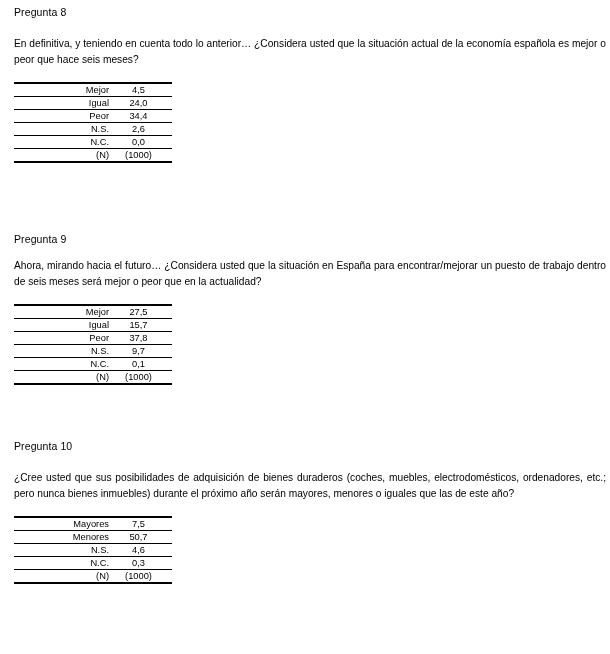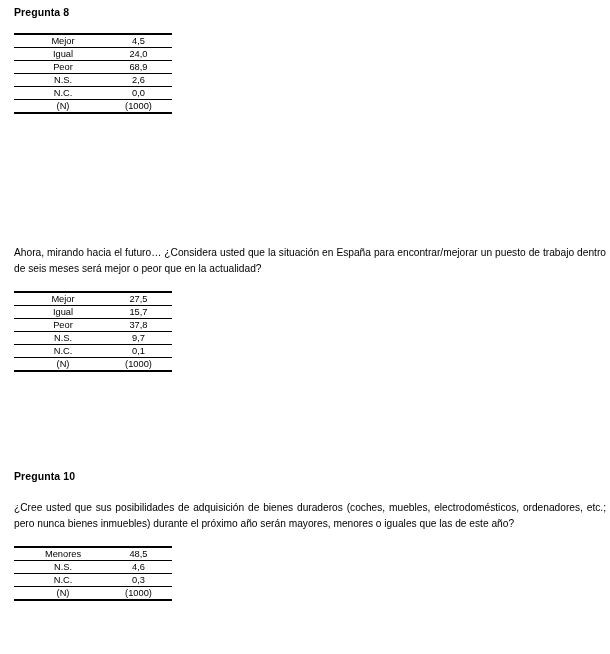--- a/index.html
+++ b/index.html
@@ -26,25 +26,25 @@
   }
 
   .question-block {
     position: absolute;
     left: 14px;
     width: 592px;
   }
 
   #block-8  { top: 6px; }
   #block-9  { top: 233px; }
-  #block-10 { top: 470px; }
+  #block-10 { top: 440px; }
 
   .question-title {
     font-size: 10.5px;
-    font-weight: bold;
+    font-weight: normal;
     line-height: 13px;
     margin: 0 0 0 0;
     letter-spacing: 0.1px;
     color: #000000;
   }
 
   .question-text {
     font-size: 10.2px;
     line-height: 16px;
     text-align: justify;
@@ -72,72 +72,74 @@
     color: #000000;
     vertical-align: bottom;
   }
 
   .results-table tr:last-child td {
     border-bottom: none;
   }
 
   .results-table td.cat {
     width: 92px;
-    text-align: center;
+    text-align: right;
     padding-left: 3px;
   }
 
   .results-table td.val {
     width: 59px;
     text-align: center;
     padding-right: 4px;
   }
 
   
   #block-9 .question-text  { margin-top: 12px; }
   #block-10 .question-text { margin-top: 17px; }
 </style>
 </head>
 <body>
 
 <div class="page">
 
   <section class="question-block" id="block-8">
     <h2 class="question-title">Pregunta 8</h2>
+    <p class="question-text">En definitiva, y teniendo en cuenta todo lo anterior… ¿Considera usted que la situación actual de la economía española es mejor o peor que hace seis meses?</p>
     <table class="results-table">
       <tbody>
         <tr>
           <td class="cat">Mejor</td>
           <td class="val">4,5</td>
         </tr>
         <tr>
           <td class="cat">Igual</td>
           <td class="val">24,0</td>
         </tr>
         <tr>
           <td class="cat">Peor</td>
-          <td class="val">68,9</td>
+          <td class="val">34,4</td>
         </tr>
         <tr>
           <td class="cat">N.S.</td>
           <td class="val">2,6</td>
         </tr>
         <tr>
           <td class="cat">N.C.</td>
           <td class="val">0,0</td>
         </tr>
         <tr>
           <td class="cat">(N)</td>
           <td class="val">(1000)</td>
         </tr>
       </tbody>
     </table>
   </section>
 
   <section class="question-block" id="block-9">
+    <h2 class="question-title">Pregunta 9</h2>
     <p class="question-text">Ahora, mirando hacia el futuro… ¿Considera usted que la situación en España para encontrar/mejorar un puesto de trabajo dentro de seis meses será mejor o peor que en la actualidad?</p>
     <table class="results-table">
       <tbody>
         <tr>
           <td class="cat">Mejor</td>
           <td class="val">27,5</td>
         </tr>
         <tr>
           <td class="cat">Igual</td>
           <td class="val">15,7</td>
@@ -161,22 +163,26 @@
       </tbody>
     </table>
   </section>
 
   <section class="question-block" id="block-10">
     <h2 class="question-title">Pregunta 10</h2>
     <p class="question-text">¿Cree usted que sus posibilidades de adquisición de bienes duraderos (coches, muebles, electrodomésticos, ordenadores, etc.; pero nunca bienes inmuebles) durante el próximo año serán mayores, menores o iguales que las de este año?</p>
     <table class="results-table">
       <tbody>
         <tr>
+          <td class="cat">Mayores</td>
+          <td class="val">7,5</td>
+        </tr>
+        <tr>
           <td class="cat">Menores</td>
-          <td class="val">48,5</td>
+          <td class="val">50,7</td>
         </tr>
         <tr>
           <td class="cat">N.S.</td>
           <td class="val">4,6</td>
         </tr>
         <tr>
           <td class="cat">N.C.</td>
           <td class="val">0,3</td>
         </tr>
         <tr>

